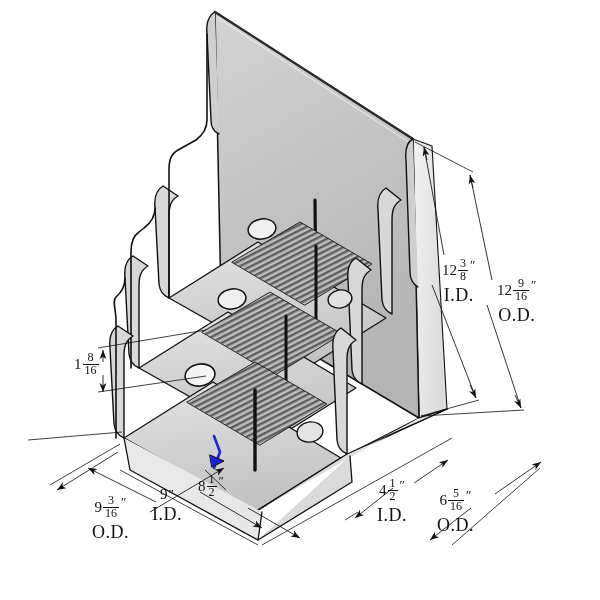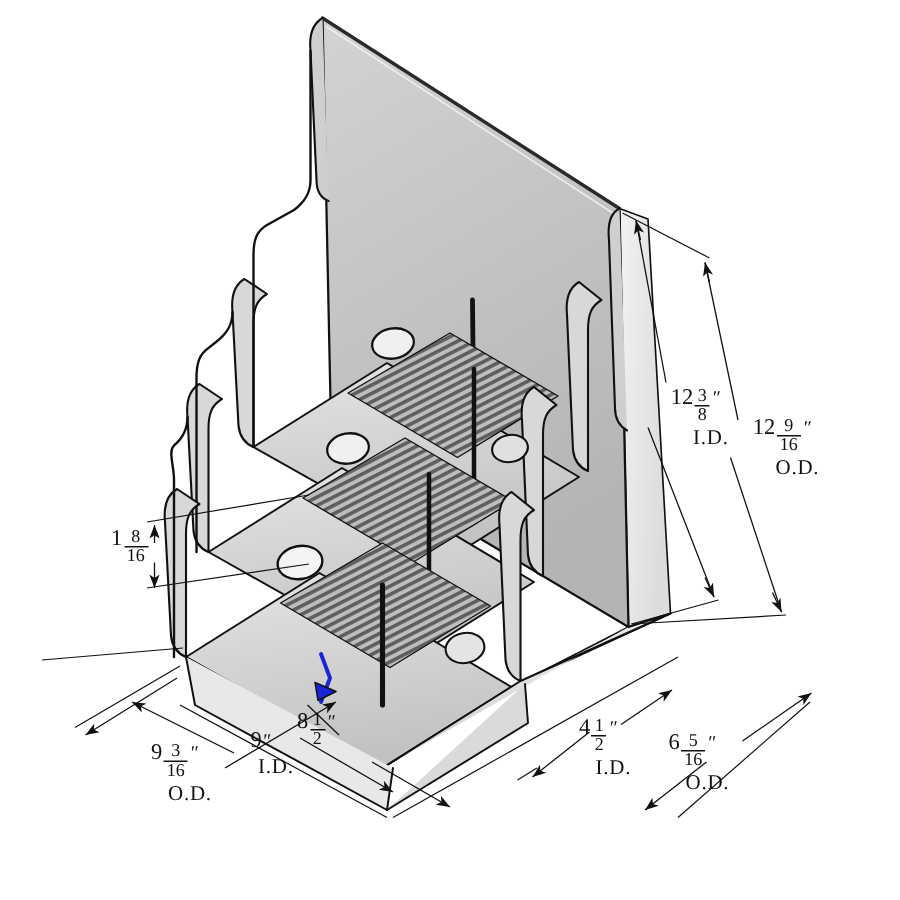--- a/index.html
+++ b/index.html
@@ -4,28 +4,28 @@
 <style>
   html,body{margin:0;padding:0;background:#fff;}
   body{width:600px;height:600px;overflow:hidden;
        font-family:"Liberation Serif",serif;color:#000;}
   #stage{position:relative;width:600px;height:600px;background:#ffffff;}
   svg.layer{position:absolute;left:0;top:0;width:600px;height:600px;}
 
   
   .dim{position:absolute;white-space:nowrap;
        font-family:"Liberation Serif",serif;color:#111;line-height:1;}
-  .dim .row{display:flex;justify-content:center;}
+  .dim .row{display:flex;align-items:center;justify-content:center;}
   .whole{font-size:15px;}
   .frac{display:inline-flex;flex-direction:column;align-items:center;
         margin:0 1px;line-height:0.98;}
   .frac .num{font-size:12px;padding:0 2px;}
   .frac .den{font-size:12px;padding:0 2px;border-top:1px solid #111;}
   .inch{font-size:13px;margin-left:1px;align-self:flex-start;}
-  .sub{font-size:14px;text-align:center;margin-top:3px;letter-spacing:0.5px;padding-left:20px;}
+  .sub{font-size:18px;text-align:center;margin-top:3px;letter-spacing:0.5px;}
 </style>
 </head>
 <body>
 
 <div id="stage">
 
   <svg class="layer" viewBox="0 0 600 600">
     <defs>
       <linearGradient id="gBack" x1="0" y1="0" x2="0.3" y2="1">
         <stop offset="0" stop-color="#d3d3d3"></stop>

